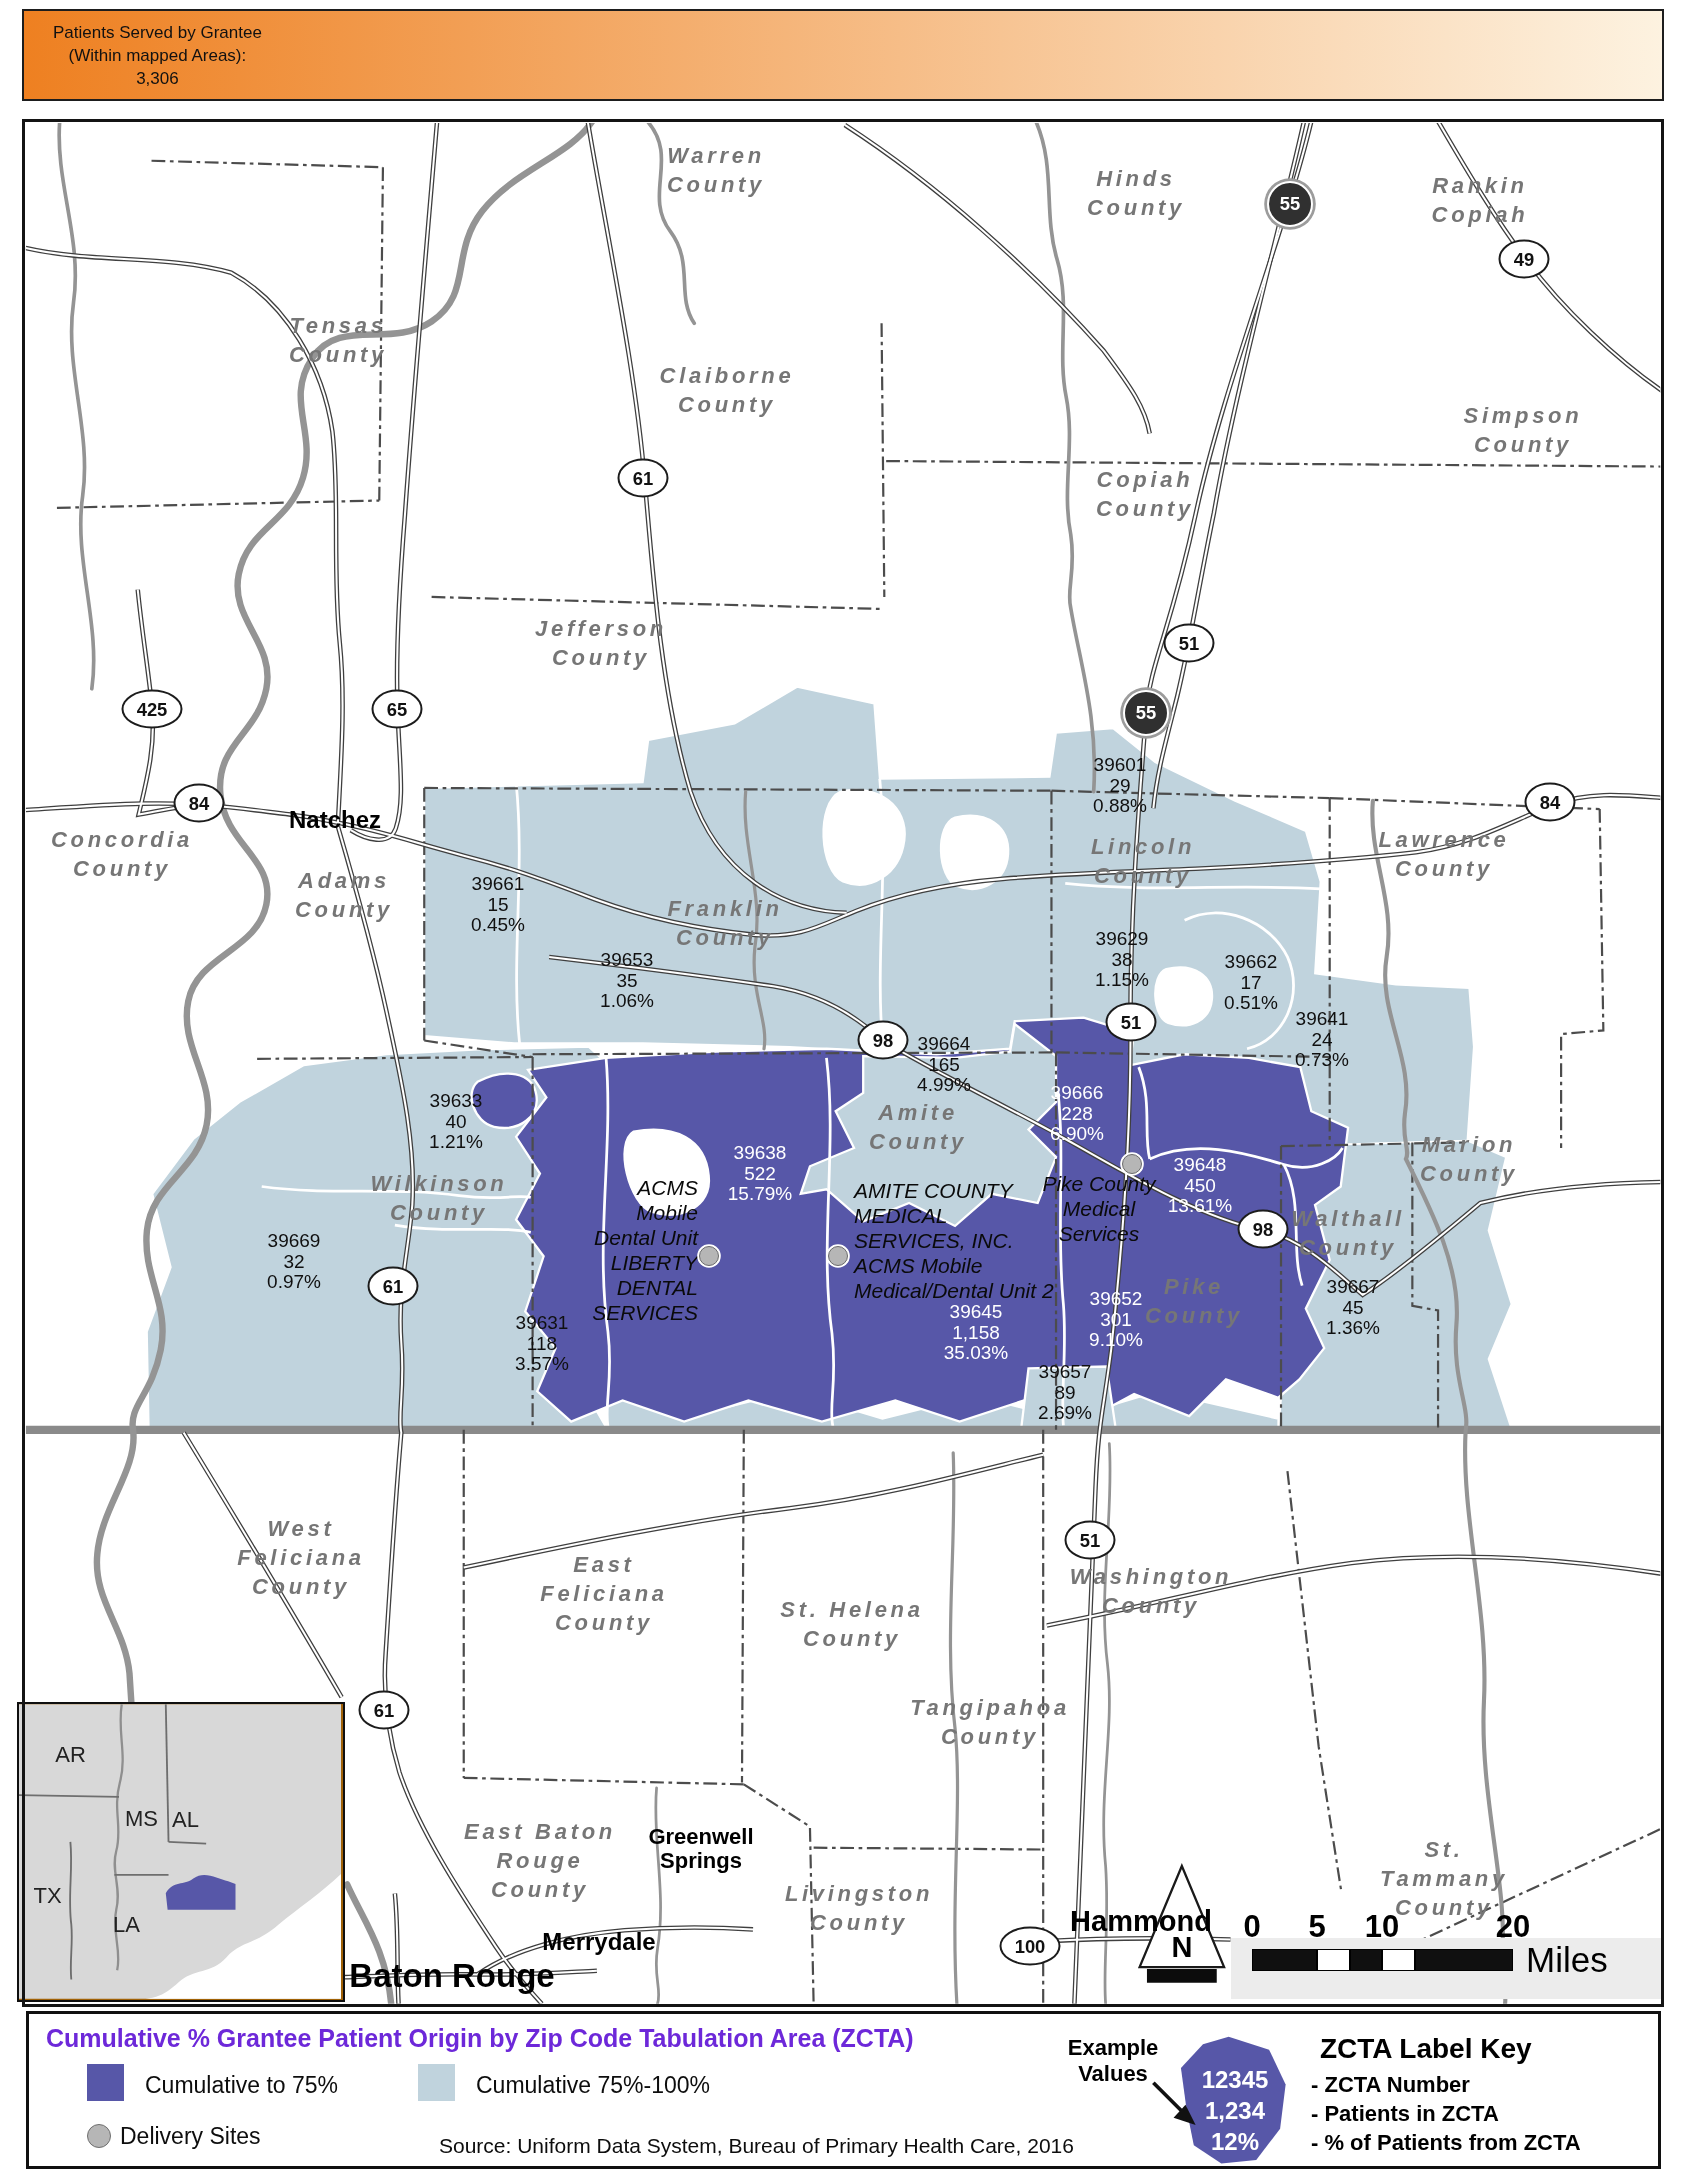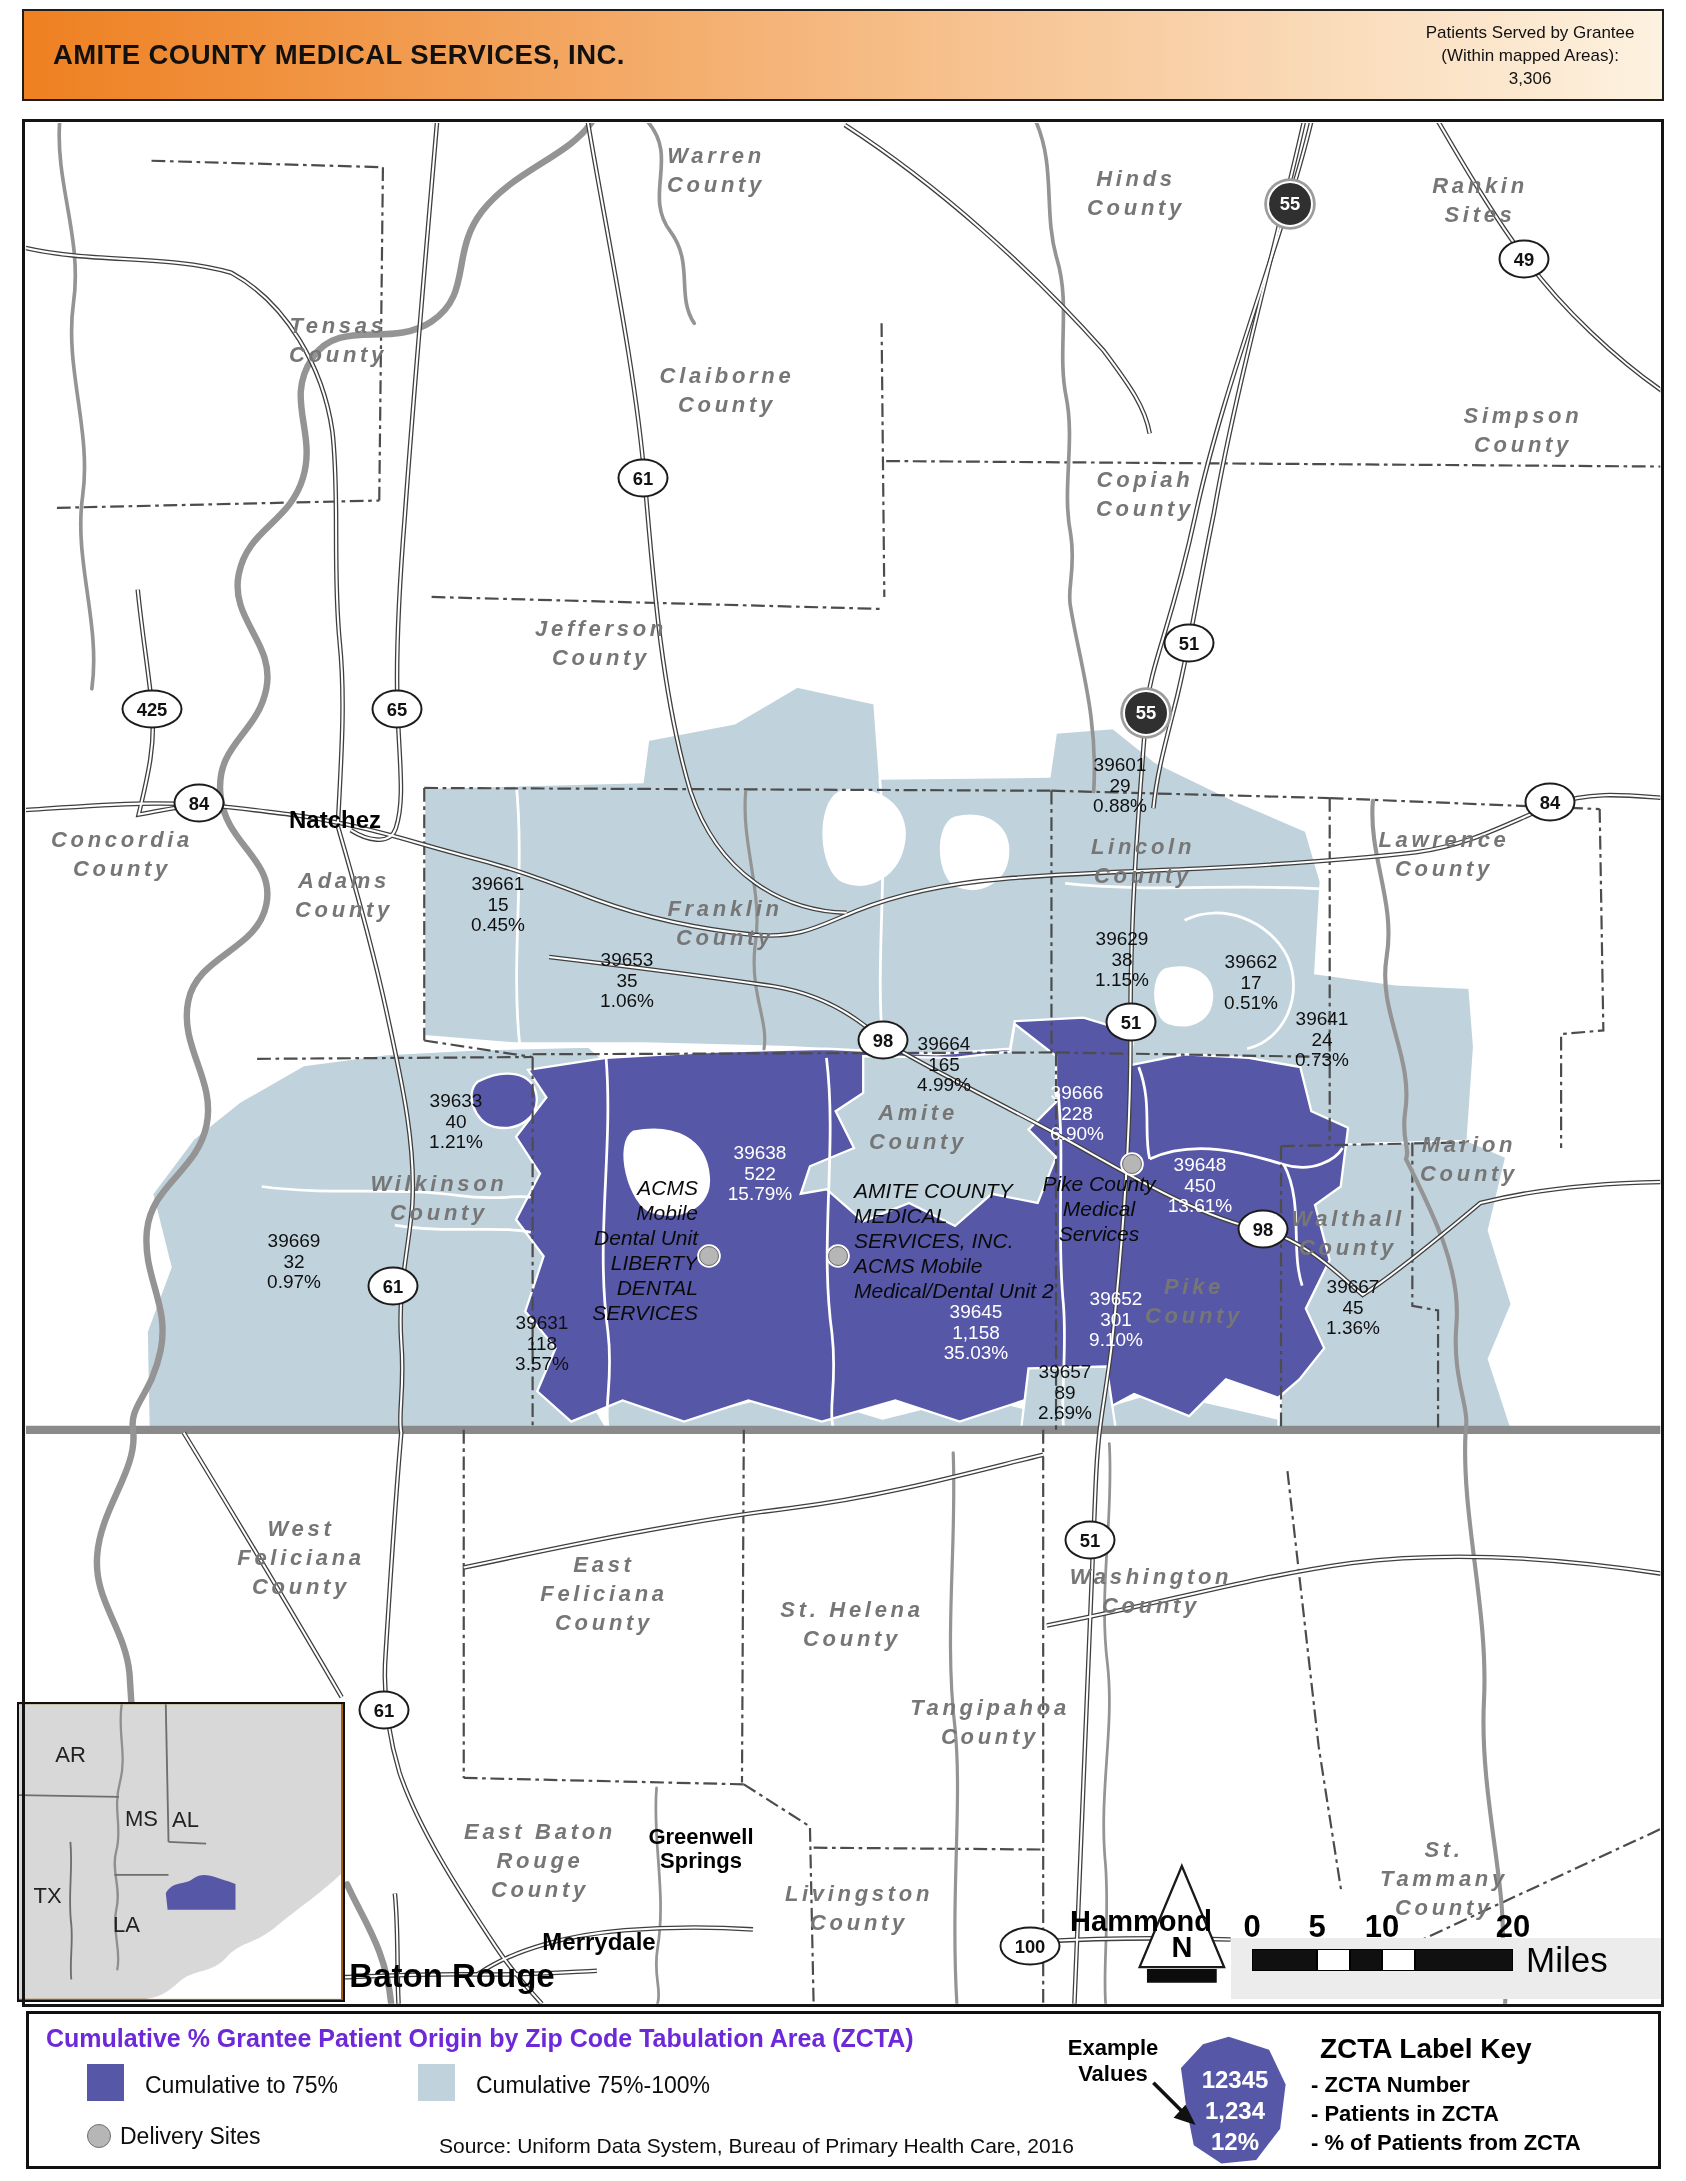--- a/index.html
+++ b/index.html
@@ -64,21 +64,20 @@
       transform:translateX(-50%);white-space:pre-line;line-height:26px;z-index:7;}
   .blob-text{position:absolute;color:#fff;font-size:24px;font-weight:700;
       transform:translate(-50%,-50%);z-index:7;}
   #key-title{left:1320px;top:2033px;font-size:28px;font-weight:700;z-index:7;}
   #key-rows{left:1311px;top:2070px;font-size:22px;font-weight:700;line-height:29px;z-index:7;}
 </style>
 </head>
 <body>
 
 <div class="abs" id="header" style="background: linear-gradient(to right, rgb(238, 128, 33), rgb(253, 242, 224));">
-  <div id="header-title">AMITE COUNTY MEDICAL SERVICES, INC.</div>
   <div id="patients-block">
     <div>Patients Served by Grantee</div>
     <div>(Within mapped Areas):</div>
     <div>3,306</div>
   </div>
 </div>
 
 <svg id="geo" class="abs" width="1686" height="2182" viewBox="0 0 1836 2376">
     <defs>
       <clipPath id="mapclip">
@@ -195,21 +194,21 @@
     <path d="M1302,2314 L1278,2306 L1291,2292 Z" fill="#111"></path>
   </svg>
 
 <div class="abs" id="map-frame"></div>
 <div id="labels">
     <div class="abs county-label" style="left: 716px; top: 170px;">Warren
 County</div>
     <div class="abs county-label" style="left: 1136px; top: 193px;">Hinds
 County</div>
     <div class="abs county-label" style="left: 1480px; top: 200px;">Rankin
-Sites</div>
+Copiah</div>
     <div class="abs county-label" style="left: 338px; top: 340px;">Tensas
 County</div>
     <div class="abs county-label" style="left: 727px; top: 390px;">Claiborne
 County</div>
     <div class="abs county-label" style="left: 1523px; top: 430px;">Simpson
 County</div>
     <div class="abs county-label" style="left: 1145px; top: 494px;">Copiah
 County</div>
     <div class="abs county-label" style="left: 601px; top: 643px;">Jefferson
 County</div>

